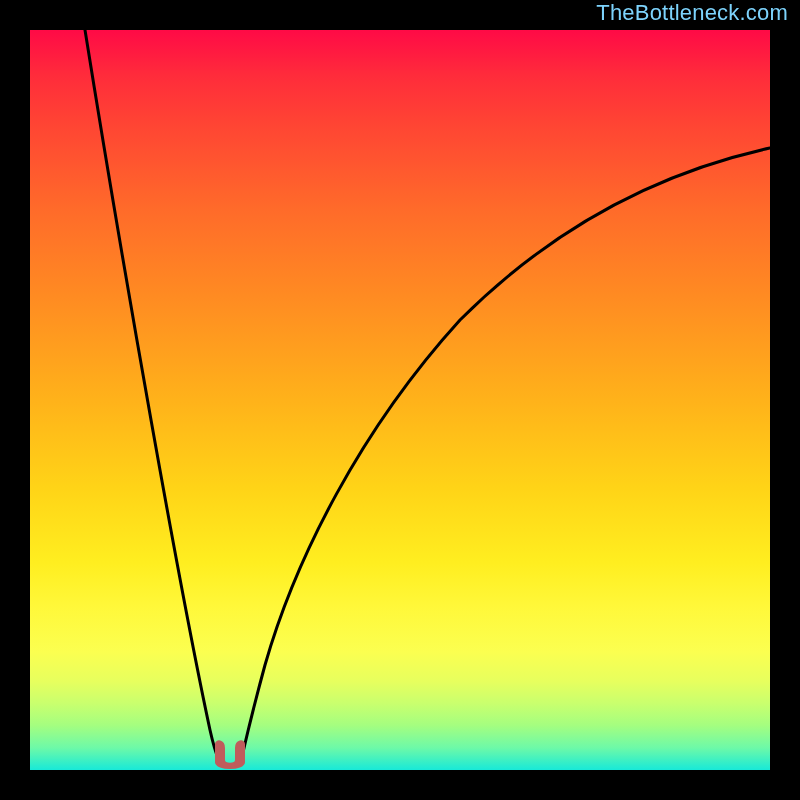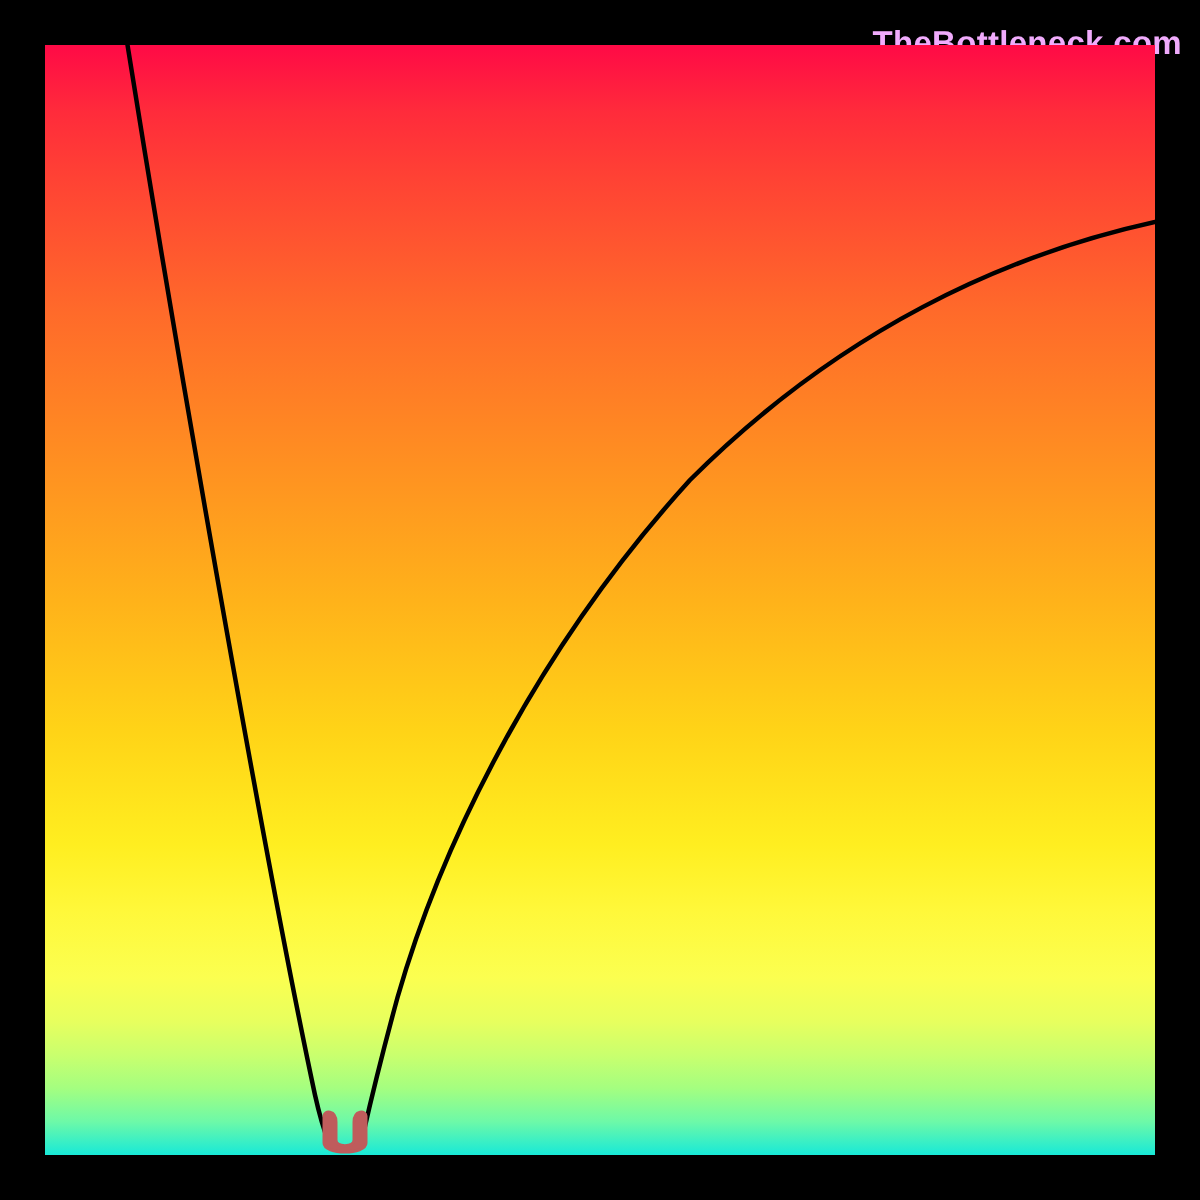--- a/index.html
+++ b/index.html
@@ -35,26 +35,26 @@
       #fbff50 84%,
       #e7ff5e 88%,
       #c9ff6e 91%,
       #a4fe80 94%,
       #6df9a8 97%,
       #18e9d8 100%
     );
   }
   .watermark {
     position: absolute;
-    top: 16px;
+    top: 0;
     right: 12px;
-    color: #f0abfc;
+    color: #7dd3fc;
     font-size: 22px;
     letter-spacing: 0.2px;
-    font-weight: 700;
+    font-weight: 400;
   }
   svg.curve {
     position: absolute;
     inset: 0;
   }
 </style>
 </head>
 <body>
 
 <div class="watermark">TheBottleneck.com</div>

